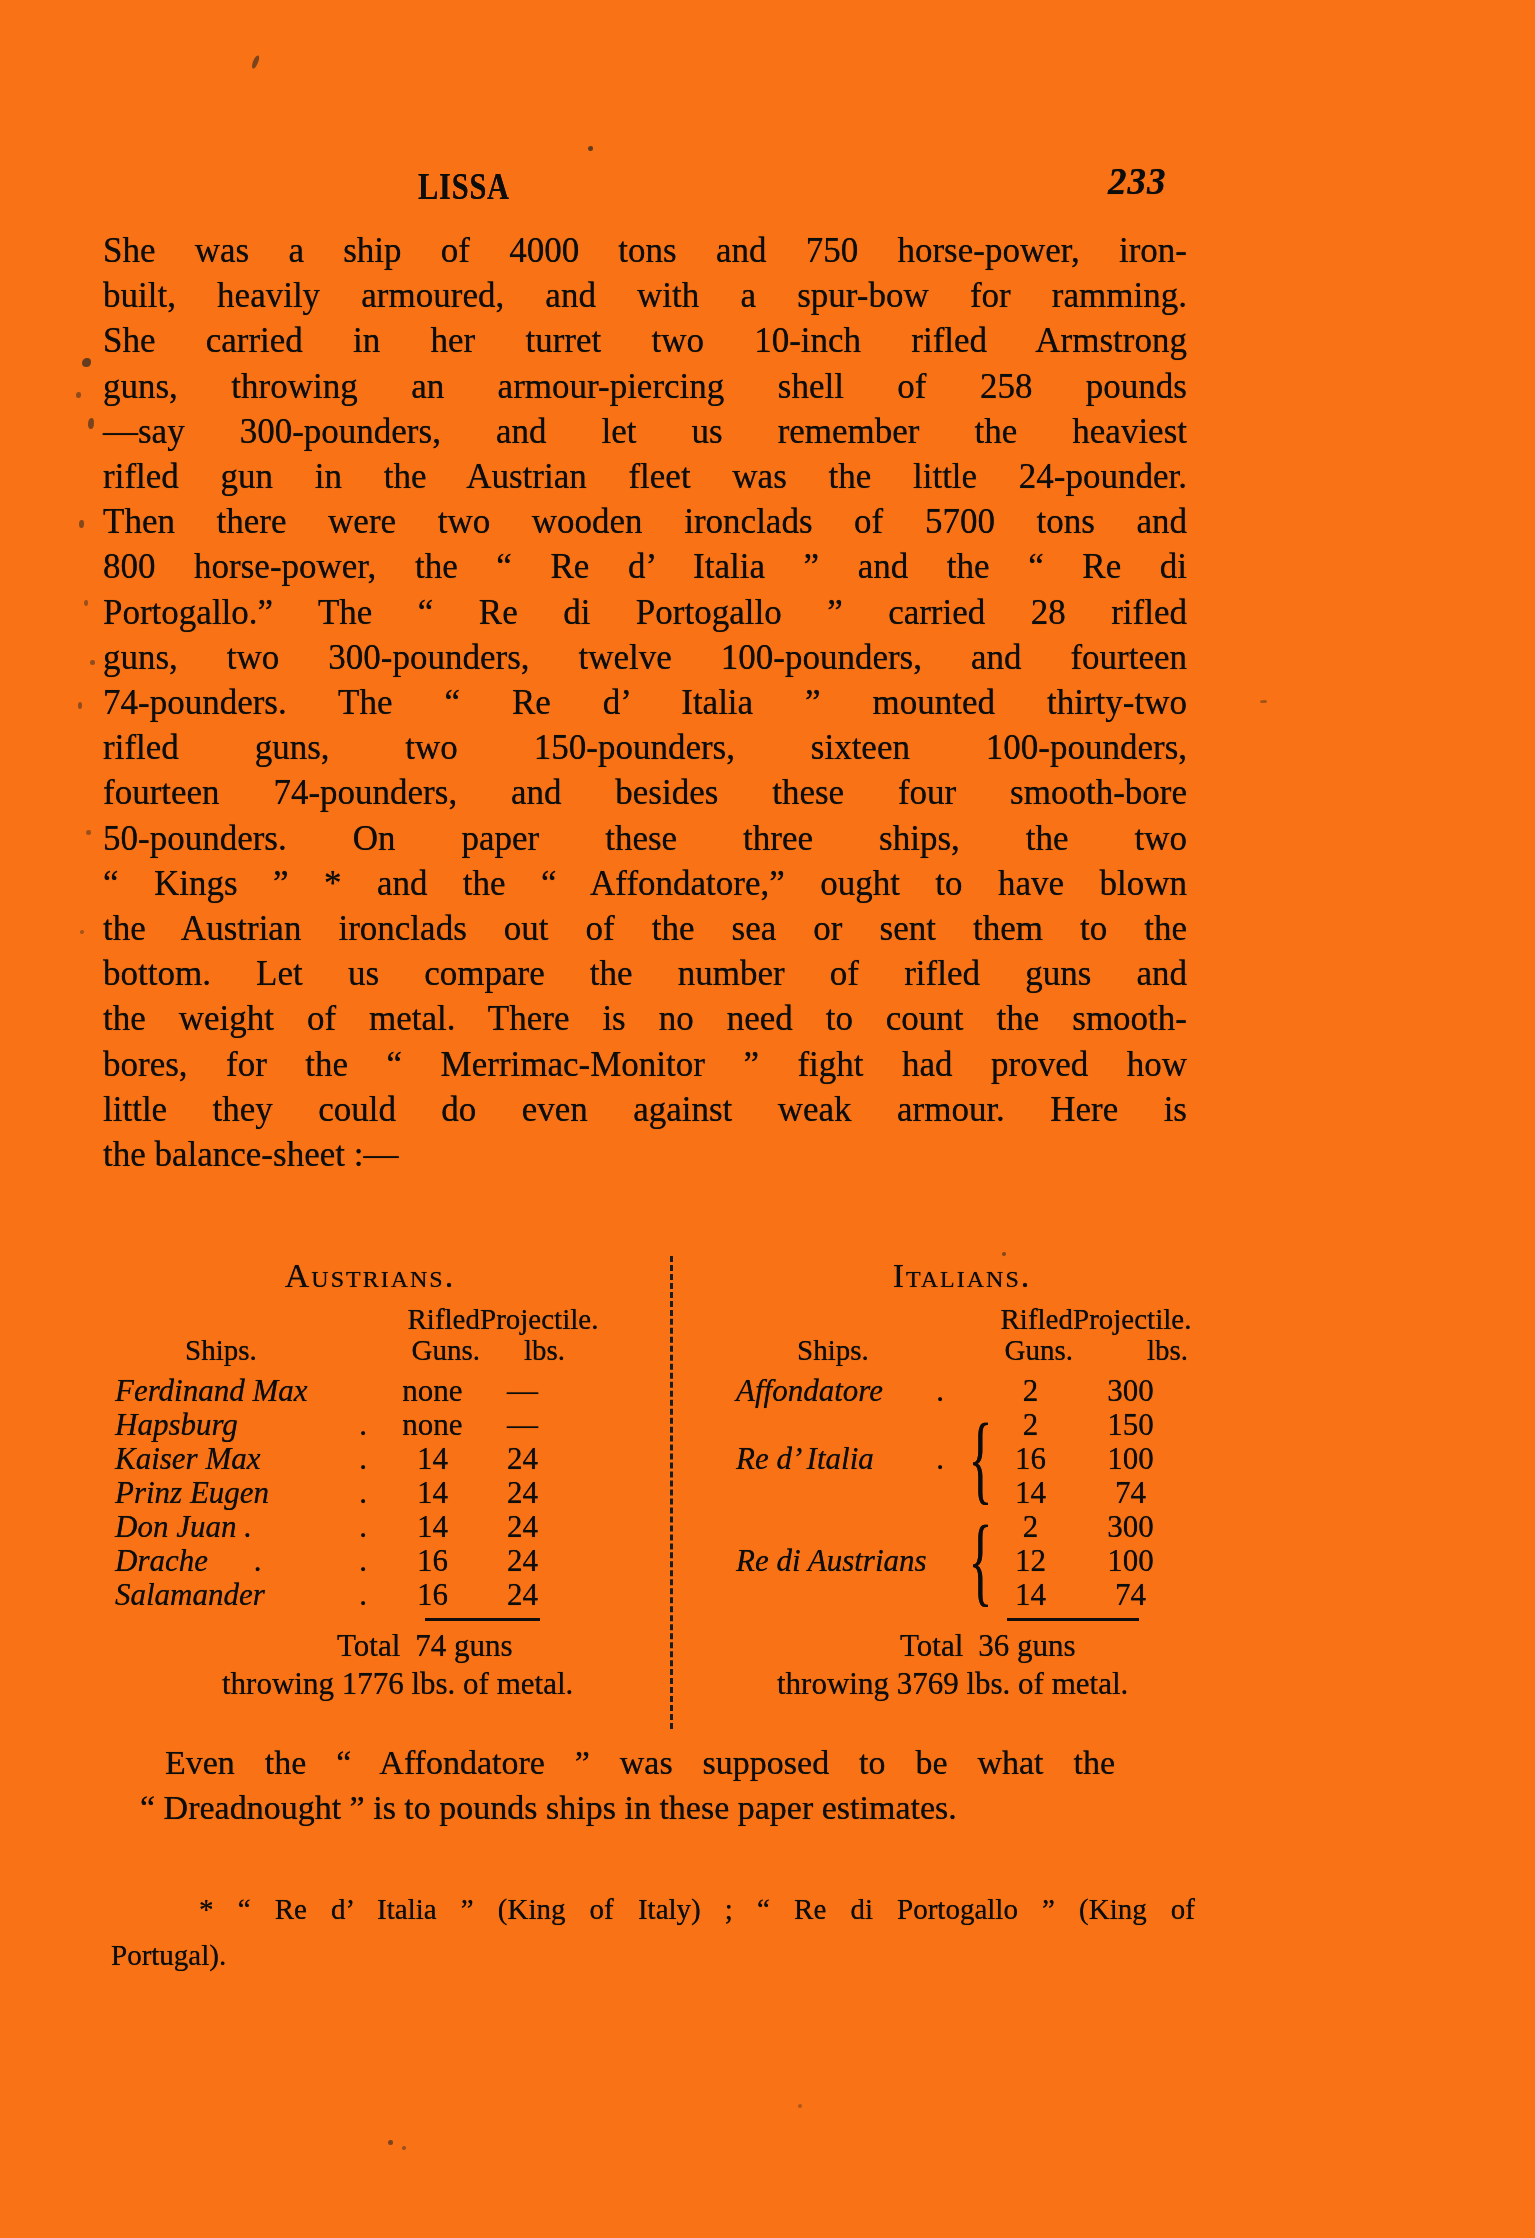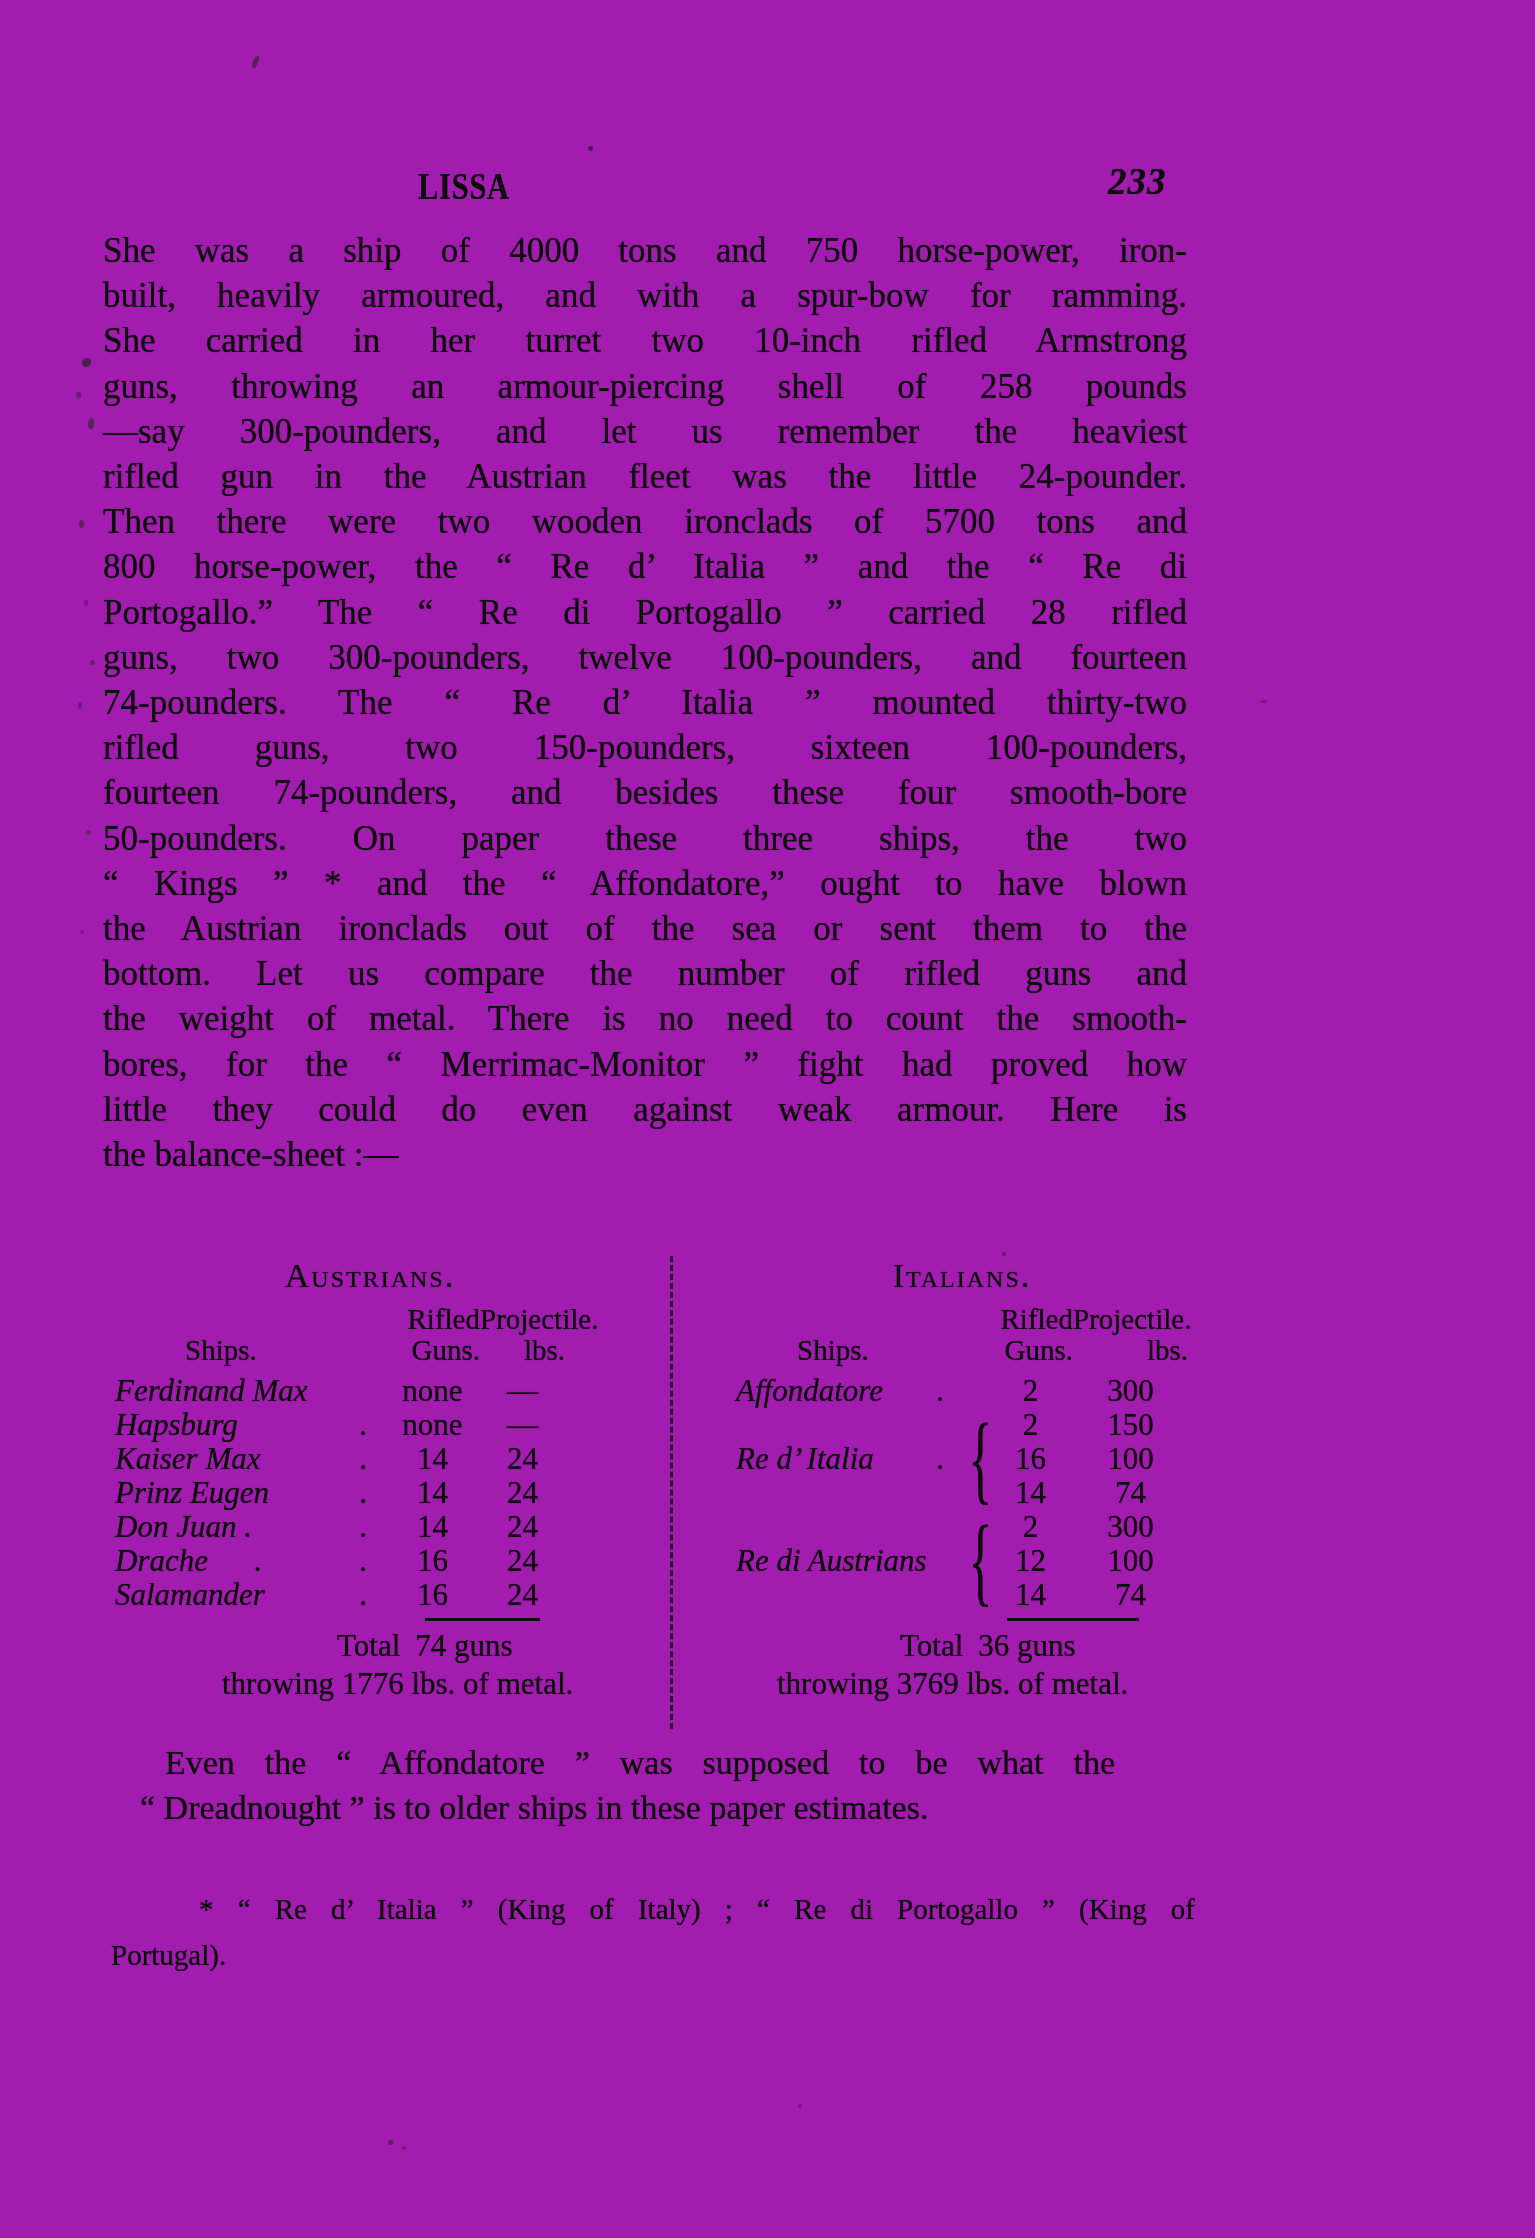--- a/index.html
+++ b/index.html
@@ -1,18 +1,18 @@
 <!DOCTYPE html>
 <html><head>
 <meta charset="utf-8">
 <style>
   html,body { margin:0; padding:0; background:#e8e8e6; }
   .page {
     position:relative; width:1535px; height:2238px;
-    background:#a21caf; overflow:hidden;
+    background:#f97316; overflow:hidden;
     font-family:"Liberation Serif", serif;
     color:#0d0d0c;
     text-shadow:0 0 0.7px rgba(12,12,12,0.85);
   }
   
   .title {
     position:absolute; left:418px; top:164px;
     font-size:38px; font-weight:bold; letter-spacing:1px;
     transform:scaleX(0.8); transform-origin:left center;
   }
@@ -268,21 +268,21 @@
       <div class="total-line">
         <span>Total</span>
         <span class="total-guns">36 guns</span>
       </div>
       <div class="throwing">throwing 3769 lbs. of metal.</div>
     </div>
   </div>
 
   <div class="para2">
     <div class="jline indent">Even the “ Affondatore ” was supposed to be what the</div>
-    <div class="lline">“ Dreadnought ” is to older ships in these paper estimates.</div>
+    <div class="lline">“ Dreadnought ” is to pounds ships in these paper estimates.</div>
   </div>
 
   <div class="footnote">
     <div class="jline indent">* “ Re d’ Italia ” (King of Italy) ;  “ Re di Portogallo ” (King of</div>
     <div class="lline">Portugal).</div>
   </div>
 
   <div class="speck" style="left:253px; top:55px; width:5px; height:14px; opacity:.6; transform:rotate(20deg);"></div>
   <div class="speck" style="left:588px; top:146px; width:5px; height:5px; opacity:.7;"></div>
   <div class="speck" style="left:82px; top:358px; width:9px; height:9px; opacity:.7;"></div>

